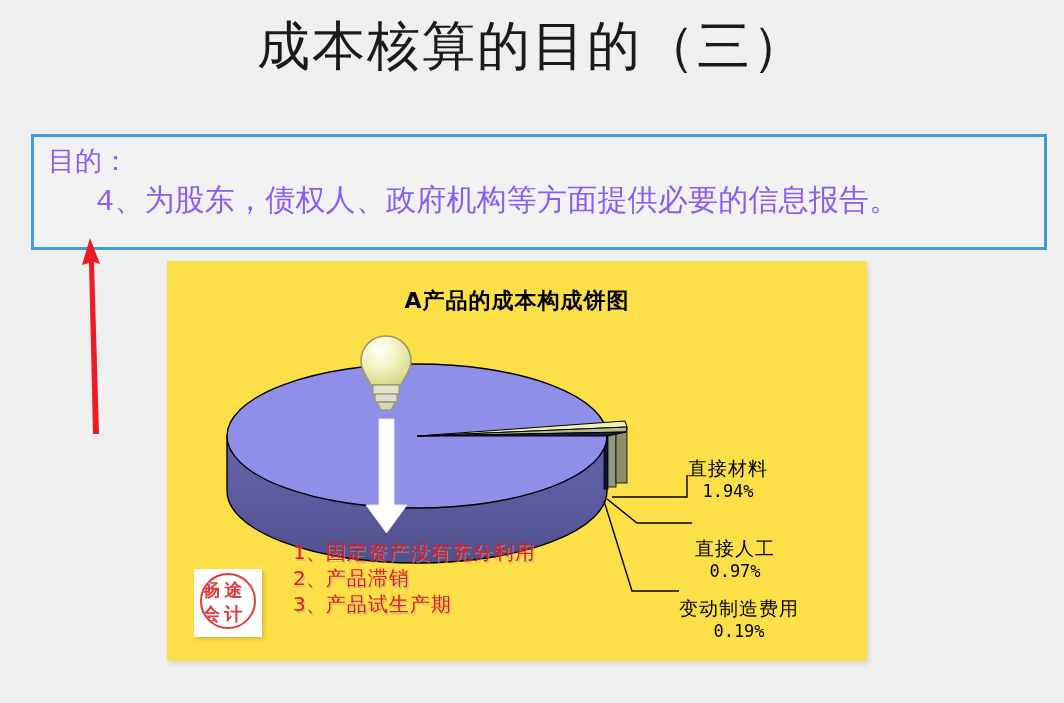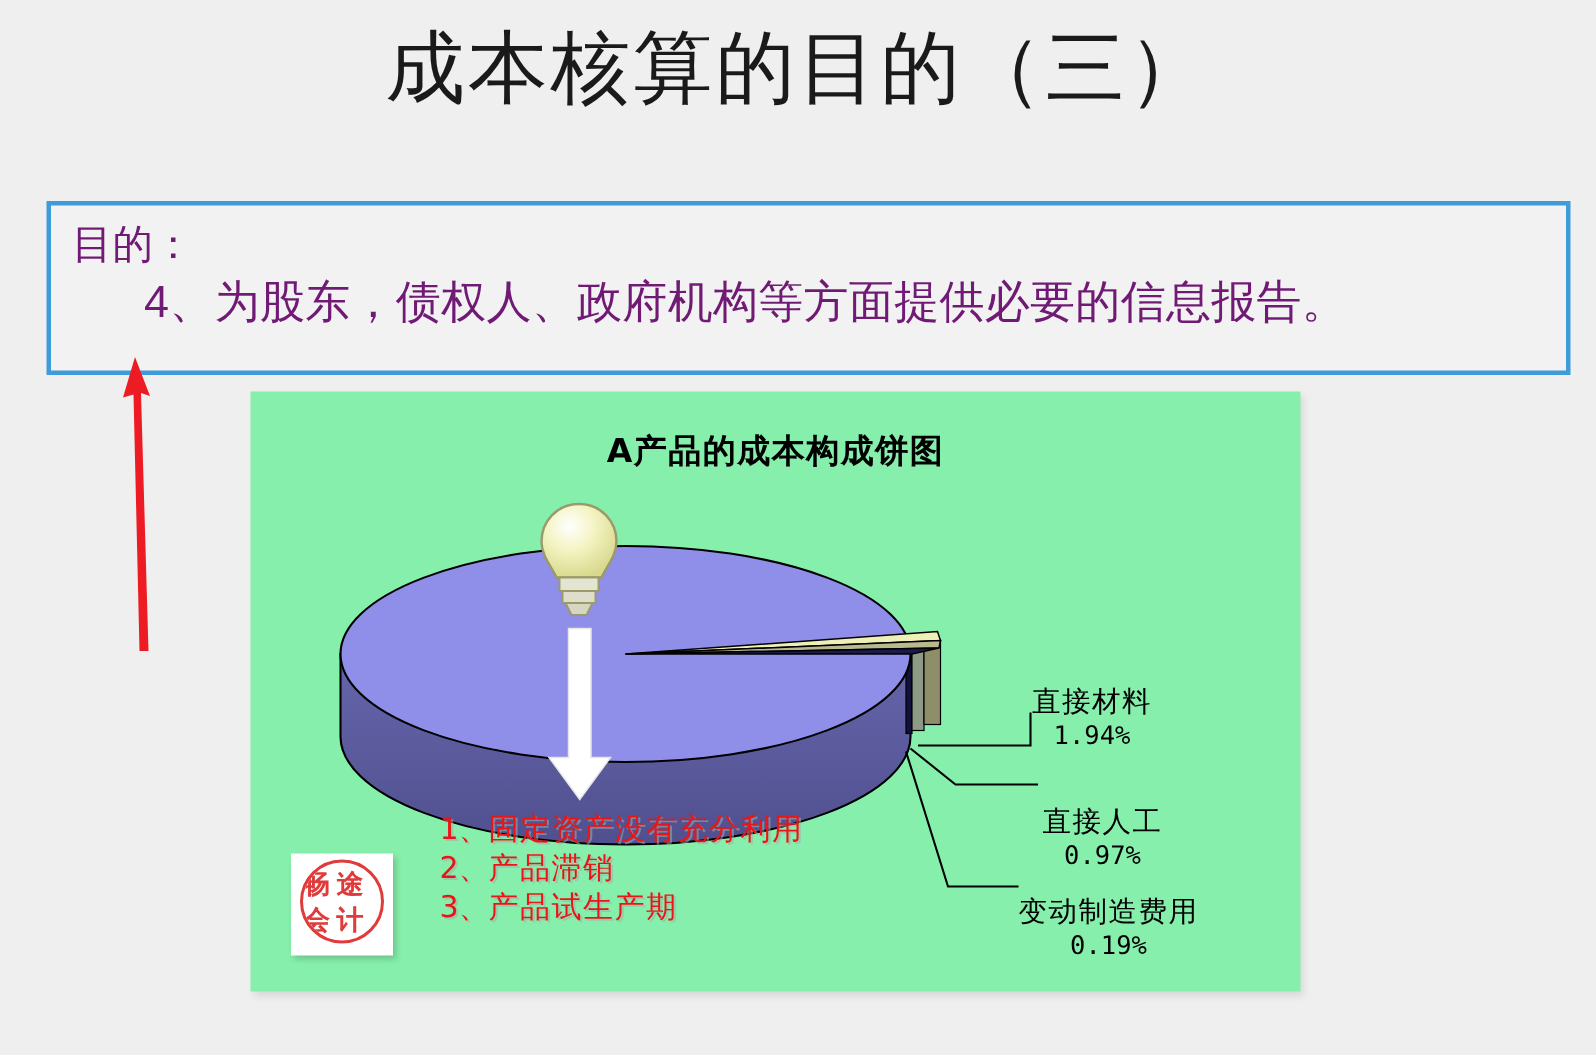--- a/index.html
+++ b/index.html
@@ -37,22 +37,22 @@
     left: 31px;
     top: 134px;
     width: 1016px;
     height: 116px;
     box-sizing: border-box;
     border: 3px solid #3f9bd9;
     background: #f2f2f2;
     padding: 8px 10px 0 14px;
   }
   .callout-line {
-    font-family: Liberation Sans, sans-serif;
-    color: #701a75;
+    font-family: Liberation Mono, monospace;
+    color: #8b5cf6;
     white-space: nowrap;
   }
   .callout-line-1 {
     font-size: 27px;
     line-height: 36px;
     letter-spacing: 0px;
   }
   .callout-line-2 {
     font-size: 30px;
     line-height: 42px;
@@ -70,21 +70,21 @@
     pointer-events: none;
   }
 
   
   .chart-panel {
     position: absolute;
     left: 167px;
     top: 261px;
     width: 700px;
     height: 400px;
-    background: #86efac;
+    background: #fde047;
     box-shadow: 2px 3px 5px rgba(0,0,0,0.10);
     overflow: hidden;
   }
   .chart-title {
     position: absolute;
     left: 0;
     top: 25px;
     width: 700px;
     text-align: center;
     font-family: "DejaVu Sans", "Liberation Sans", sans-serif;

